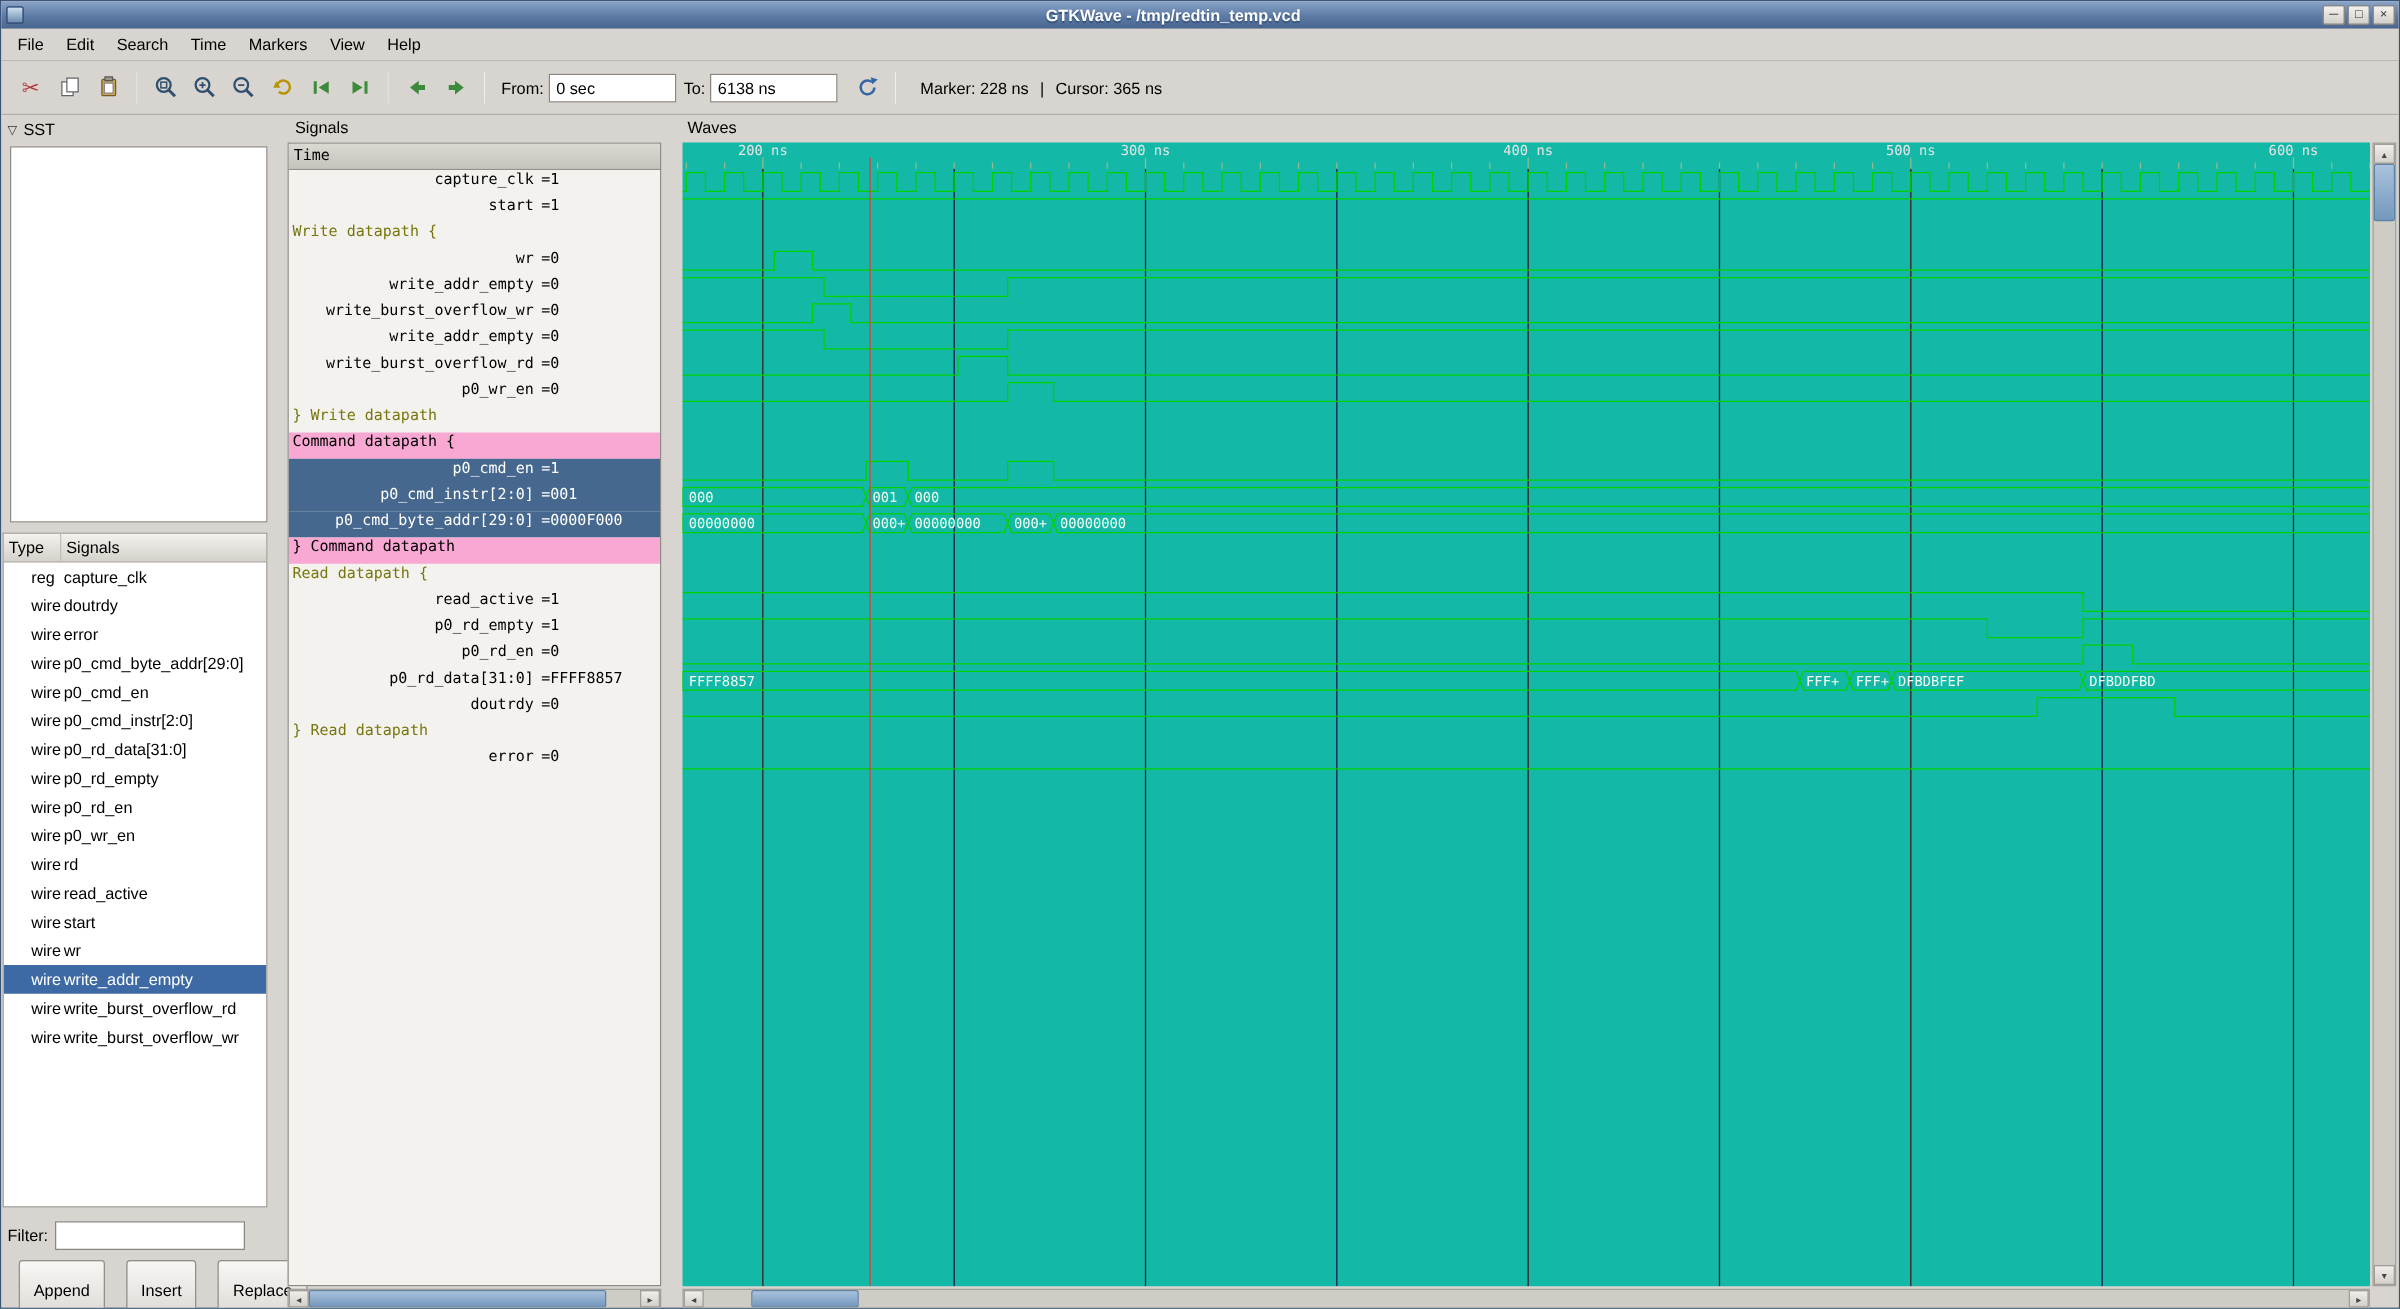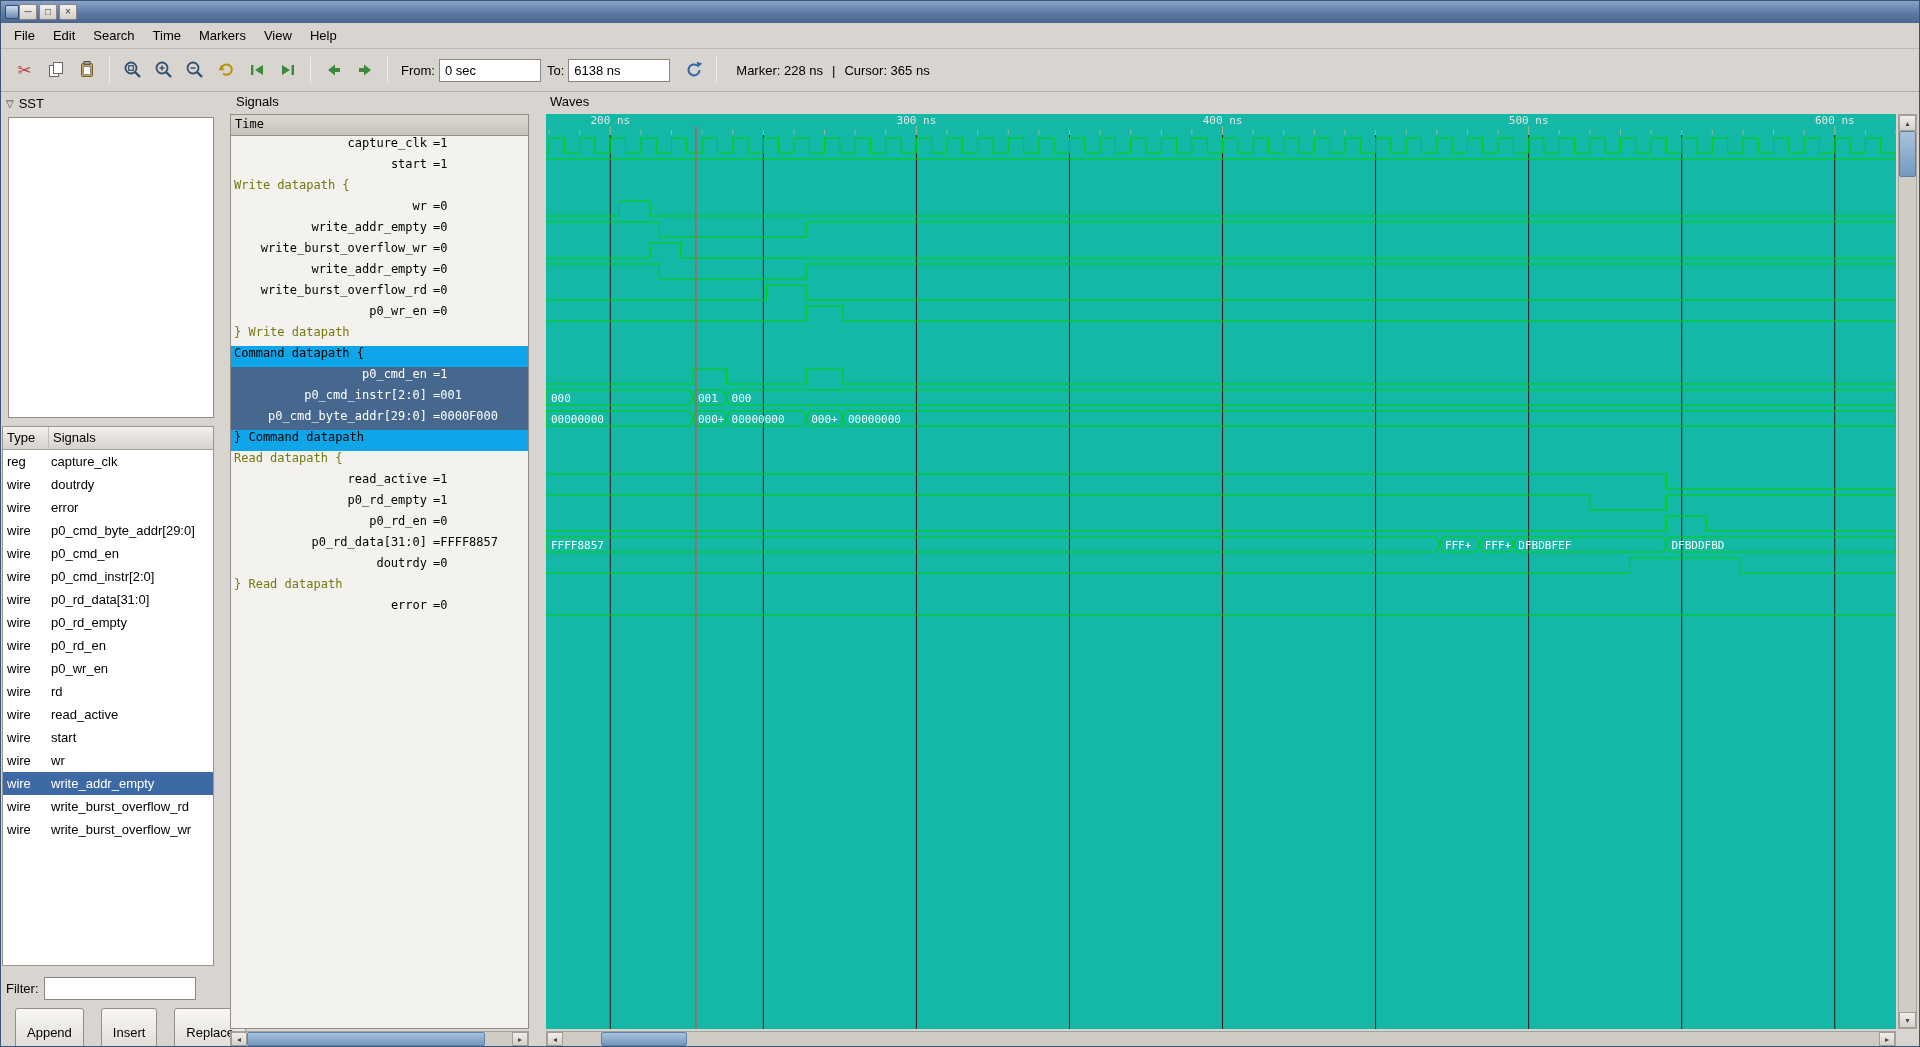--- a/index.html
+++ b/index.html
@@ -31,35 +31,35 @@
   .left-panel{position:absolute;left:0;top:0;width:222px;height:100%}
   .sst-header{position:absolute;left:5px;top:4px;font-size:13px;display:flex;align-items:center;gap:5px}
   .expander{font-size:10px;color:#333}
   .sst-tree{position:absolute;left:7px;top:25px;width:206px;height:301px;background:#fff;border:1px solid #908c86}
   .sst-table{position:absolute;left:1px;top:334px;width:212px;height:540px;background:#fff;border:1px solid #9a968f;overflow:hidden}
   .sst-thead{display:flex;height:23px;background:linear-gradient(#f4f2ee,#d5d1cb);border-bottom:1px solid #a9a49d;font-size:13px}
   .sst-th{padding:3px 4px}
   .sst-th.type{width:46px;border-right:1px solid #c2beb8}
   .sst-row{display:flex;height:23px;line-height:23px;font-size:13px;white-space:nowrap}
   .sst-row.selected{background:#3d6aa5;color:#fff}
-  .sst-type{width:46px;padding-left:4px;flex:none}
+  .sst-type{width:46px;padding-left:22px;flex:none}
   .sst-name{padding-left:2px}
   .filter-row{position:absolute;left:5px;top:885px;display:flex;align-items:center;font-size:13px}
   .filter-input{width:152px;height:23px;border:1px solid #8a8681;background:#fff;margin-left:5px;font:13px "Liberation Sans",sans-serif;padding:0 4px}
   .sst-buttons{position:absolute;left:14px;top:916px;display:flex;gap:17px}
   button.gtkbtn{font:13px "Liberation Sans",sans-serif;background:linear-gradient(#f8f7f5,#dcd8d3);border:1px solid #938f89;border-radius:3px;padding:16px 11px}
 
   
   .frame-label{position:absolute;top:2px;left:8px;font-size:13px}
   .signals-frame{position:absolute;left:227px;top:0;width:305px;height:100%}
   .signals-list{position:absolute;left:2px;top:22px;width:299px;height:915px;background:#f4f2ee;border:1px solid #8f8b85;overflow:hidden}
   .time-header{height:21px;background:linear-gradient(#dcd8d2,#c6c2bc);border-bottom:1px solid #94908a;font:12px "DejaVu Sans Mono",monospace;line-height:19px;padding-left:4px;color:#000}
   .sig-row{height:21px;line-height:21px;font:12px "DejaVu Sans Mono",monospace;white-space:nowrap}
   .sig-row.grp{color:#77770e;padding-left:3px}
-  .sig-row.hl-olive{background:#0ea5e9;color:#000}
+  .sig-row.hl-olive{background:#f9a8d4;color:#000}
   .sig-row.hl-blue{background:#47688e;color:#fff}
   .sig-name{display:inline-block;width:196px;text-align:right}
   .sig-val{margin-left:6px}
 
   .waves-frame{position:absolute;left:541px;top:0;width:1379px;height:100%}
   .waves-canvas-wrap{position:absolute;left:4px;top:22px;width:1350px;height:915px;background:#14b8a6}
   .waves-canvas-wrap svg{display:block;font-family:"DejaVu Sans Mono",monospace}
 
   
   .scroll-h{position:absolute;height:16px;background:#cfcbc5;border:1px solid #a5a19b;display:flex;align-items:stretch}
@@ -73,20 +73,21 @@
   .sb-thumb{background:linear-gradient(#a9c2dd,#7498bc);border:1px solid #5e82a6;border-radius:2px}
   .signals-hscroll .sb-thumb{flex:none;width:238px}
   .waves-hscroll .sb-thumb{position:absolute;left:38px;top:0;bottom:0;width:86px}
   .waves-vscroll .sb-thumb{position:absolute;left:0;right:0;top:0;height:46px}
 </style>
 </head>
 <body>
 
 <div class="titlebar">
   <span class="win-icon"></span>
+  <span class="title">GTKWave - /tmp/redtin_temp.vcd</span>
   <span class="winbtns">
       <span class="winbtn">─</span>
       <span class="winbtn">□</span>
       <span class="winbtn">×</span>
     </span>
 </div>
 
 <div class="menubar">
     <span class="menu-item">File</span>
     <span class="menu-item">Edit</span>

